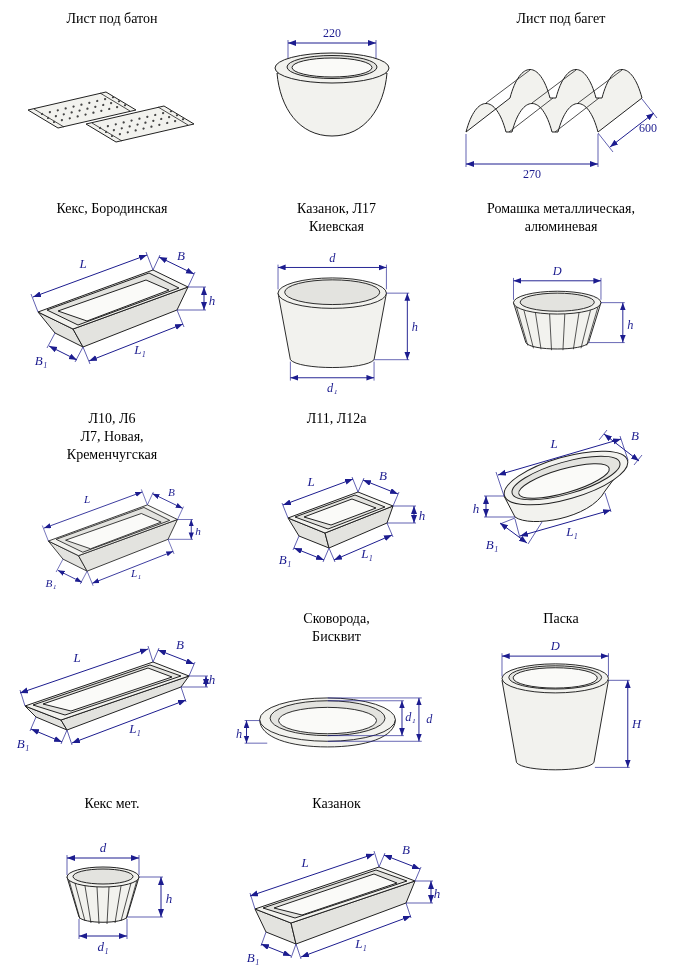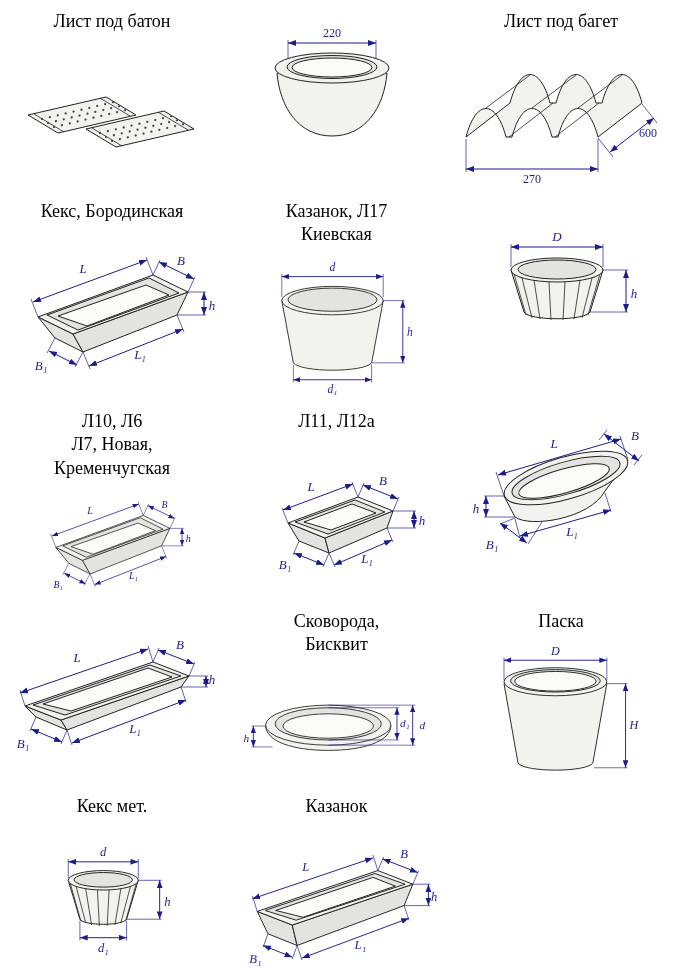--- a/index.html
+++ b/index.html
@@ -2,21 +2,21 @@
 <html><head>
 <meta charset="utf-8">
 <style>
   * { margin:0; padding:0; box-sizing:border-box; }
   html,body { background:#ffffff; }
   .sheet { width:673px; height:976px; background:#fff; display:grid;
     grid-template-columns:224px 225px 224px;
     grid-template-rows:190px 210px 200px 185px 191px;
     font-family:"Liberation Serif","DejaVu Serif",serif; }
   .cell { display:flex; flex-direction:column; align-items:center; padding-top:10px; overflow:hidden; }
-  .title { text-align:center; font-size:18px; line-height:1.3; color:#000; }
+  .title { text-align:center; font-size:14px; line-height:1.3; color:#000; }
   .title span { display:block; }
   svg { display:block; margin-top:2px; }
   .thin{ fill:none; stroke:#222; stroke-width:.8; stroke-linejoin:round; }
   .f1  { fill:#f2f2ee; stroke:#222; stroke-width:1; stroke-linejoin:round; }
   .f1b { fill:#fafaf8; stroke:#222; stroke-width:1; stroke-linejoin:round; }
   .f2  { fill:#e3e3df; stroke:#222; stroke-width:1; stroke-linejoin:round; }
   .f3  { fill:#d6d6d1; stroke:#222; stroke-width:1; stroke-linejoin:round; }
   .dots{ fill:none; stroke:#444; stroke-width:2.2; stroke-linecap:round; stroke-dasharray:0.1 8; }
   .dim { stroke:#1c1c8f; stroke-width:1; fill:none; }
   .ext { stroke:#1c1c8f; stroke-width:.7; fill:none; }
@@ -165,20 +165,23 @@
         <g>
           <path class="ext" d="M61,130 L61,150 M149,130 L149,150"></path>
           <path class="dim" marker-start="url(#a5)" marker-end="url(#a5)" d="M61,147 L149,147"></path>
           <text class="dl" x="105" y="162">d₁</text>
         </g>
       </g>
     </svg>
   </figure>
 
   <figure class="cell">
+    <figcaption class="title">
+        <span>Ромашка металлическая, алюминевая</span>
+      </figcaption>
     <svg width="219" height="170" viewBox="0 0 219 170">
       <defs>
           <marker id="a6" markerWidth="9" markerHeight="8" refX="8" refY="3" orient="auto-start-reverse" markerUnits="userSpaceOnUse">
             <path d="M0,0 L8,3 L0,6 Z" fill="#1c1c8f"></path>
           </marker>
         </defs>
       <g transform="translate(0,10)">
         <path class="f1" d="M59,58 L72,100 C77,109 133,109 138,100 L151,58 Z"></path>
         <path class="thin" d="M62,62 L74,103 M70,66 L80,106 M82,68 L88,107 M97,70 L99,108 M113,70 L111,108 M128,68 L122,107 M140,66 L130,106 M148,62 L136,103"></path>
         <ellipse class="f1" cx="105" cy="58" rx="46" ry="12"></ellipse>

